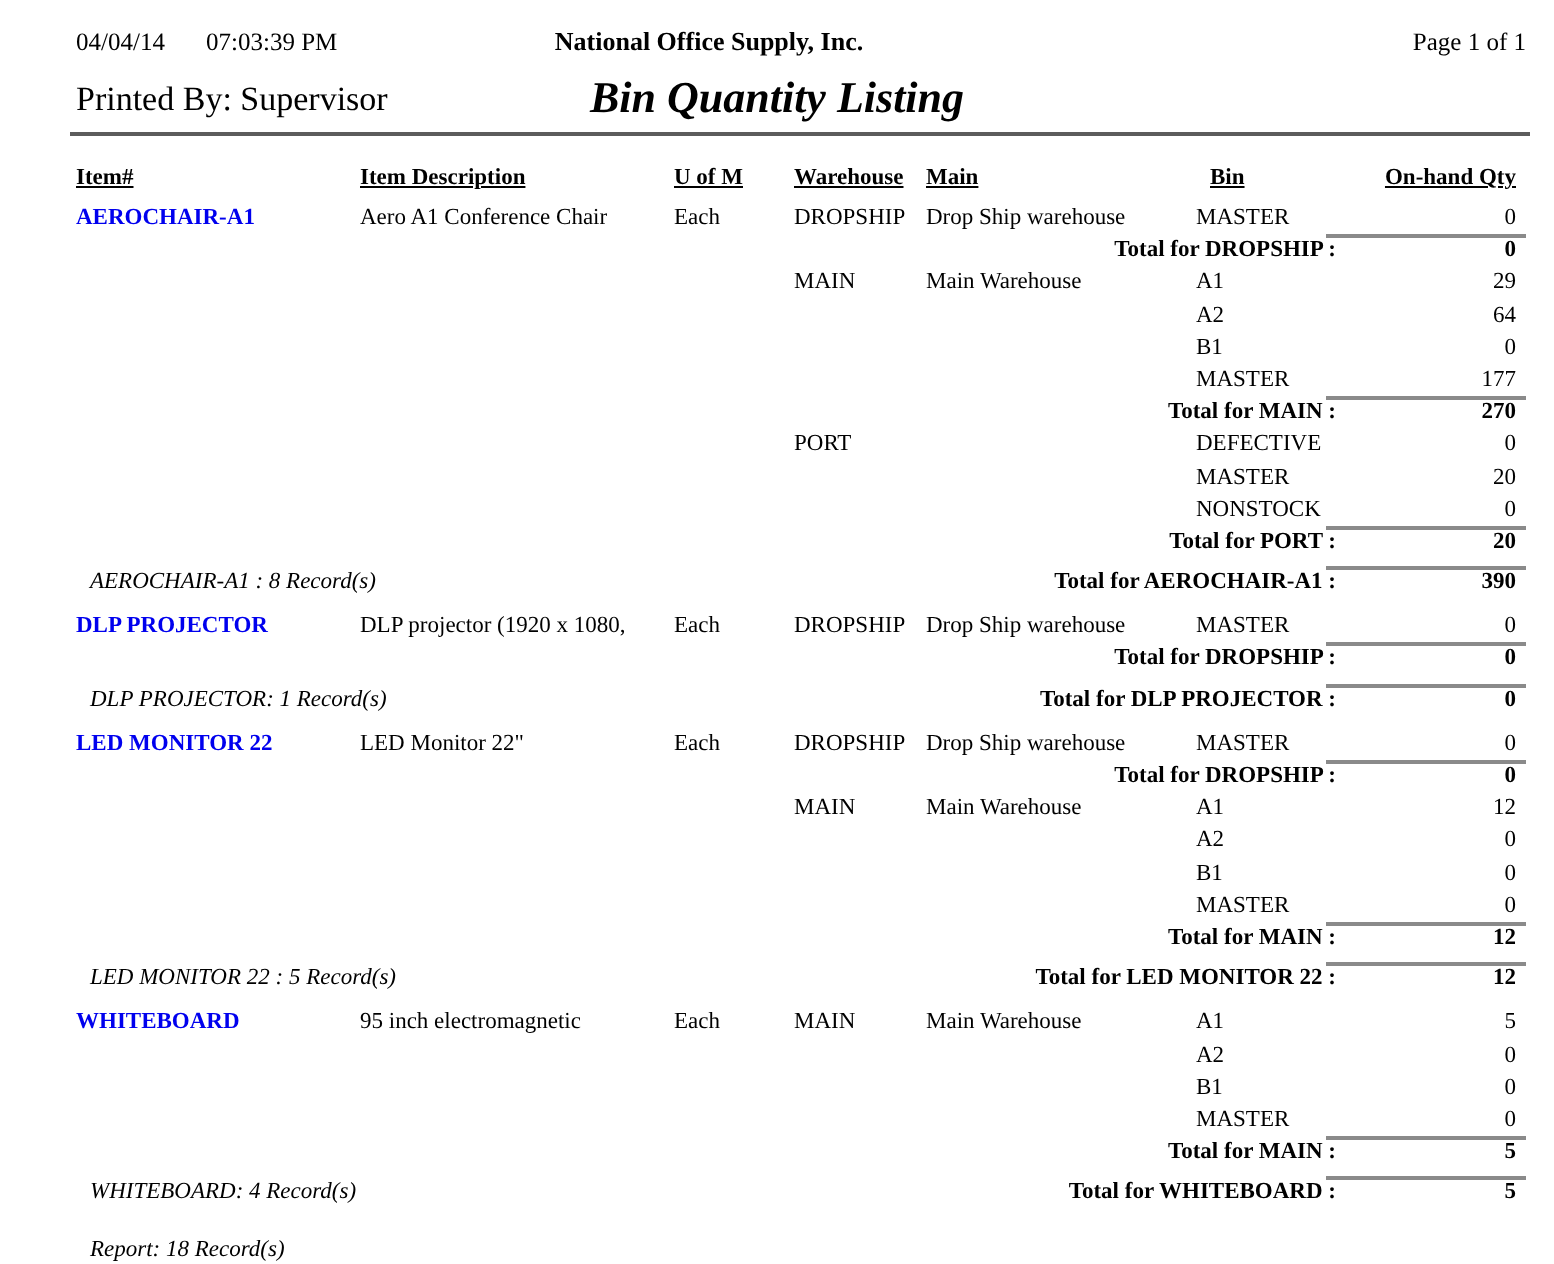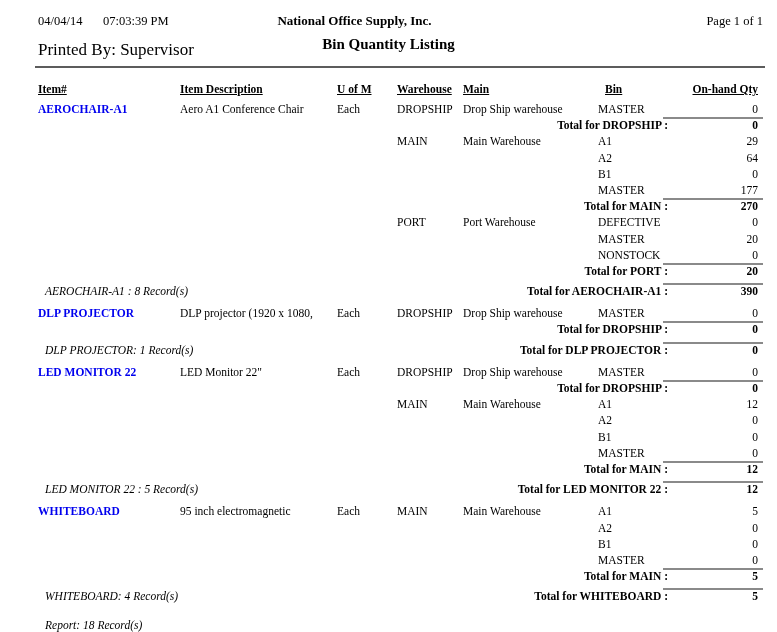--- a/index.html
+++ b/index.html
@@ -11,21 +11,21 @@
     color:#000;
     overflow:hidden;
   }
   
   .h-abs{position:absolute;white-space:nowrap;}
   .h-date{left:38px;top:14px;font-size:12.5px;}
   .h-time{left:103px;top:14px;font-size:12.5px;}
   .h-company{left:0;top:13px;width:689px;text-align:center;font-size:13px;font-weight:bold;margin-left:10px;}
   .h-page{right:14px;top:14px;font-size:12.5px;}
   .h-printed{left:38px;top:40px;font-size:17px;}
-  .h-title{left:0;top:36px;width:777px;text-align:center;font-size:15px;font-weight:bold;}
+  .h-title{left:0;top:36px;width:777px;text-align:center;font-size:22px;font-weight:bold;font-style:italic;}
   .h-rule{position:absolute;left:35px;top:66px;width:730px;height:0;border-top:2px solid #5c5c5c;}
   
   #col-headers{position:absolute;left:0;top:83px;width:777px;height:16px;font-size:11.5px;font-weight:bold;}
   #col-headers span{position:absolute;text-decoration:underline;white-space:nowrap;}
   .ch-item{left:38px;}
   .ch-desc{left:180px;}
   .ch-uom{left:337px;}
   .ch-wh{left:397px;}
   .ch-name{left:463px;}
   .ch-bin{left:605px;}
@@ -107,21 +107,20 @@
           <span class="c-bin">MASTER</span>
           <span class="c-qty">177</span>
         </div>
         <div class="row wh_total">
           <div class="t-line"></div>
           <span class="c-total-label">Total for MAIN :</span>
           <span class="c-qty">270</span>
         </div>
         <div class="row detail">
           <span class="c-wh">PORT</span>
-          <span class="c-name">Port Warehouse</span>
           <span class="c-bin">DEFECTIVE</span>
           <span class="c-qty">0</span>
         </div>
         <div class="row detail">
           <span class="c-bin">MASTER</span>
           <span class="c-qty">20</span>
         </div>
         <div class="row detail">
           <span class="c-bin">NONSTOCK</span>
           <span class="c-qty">0</span>

